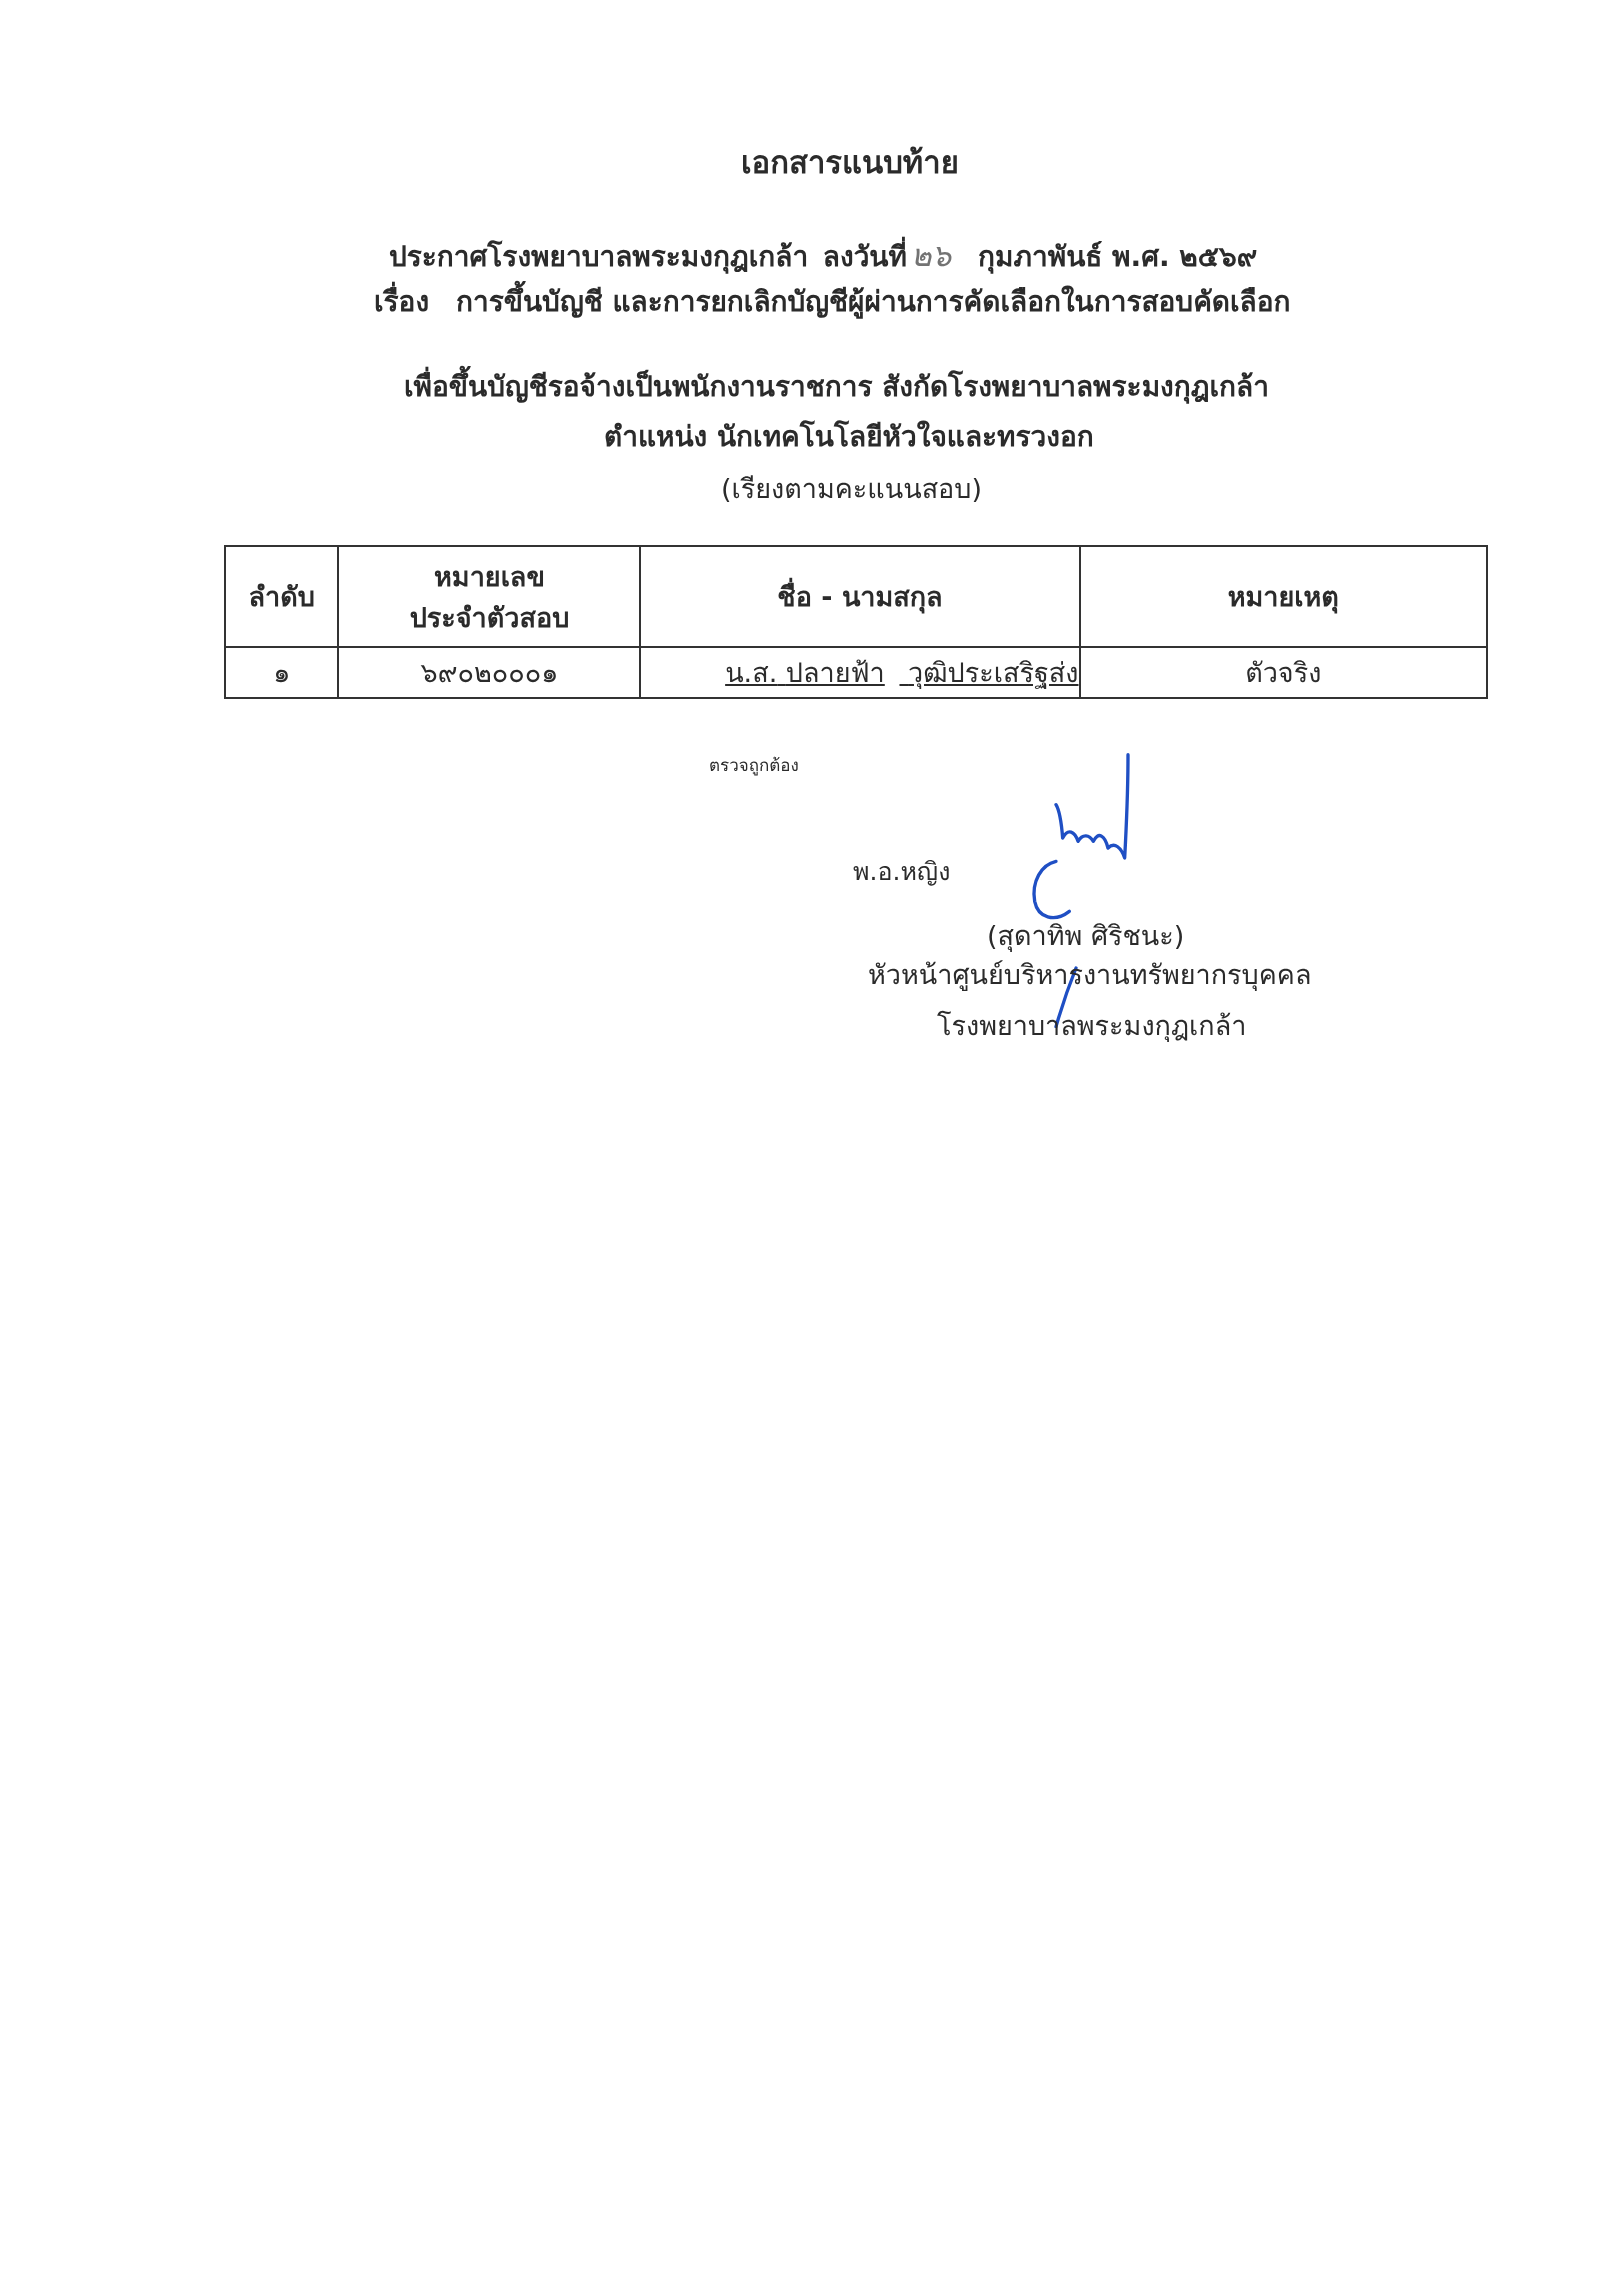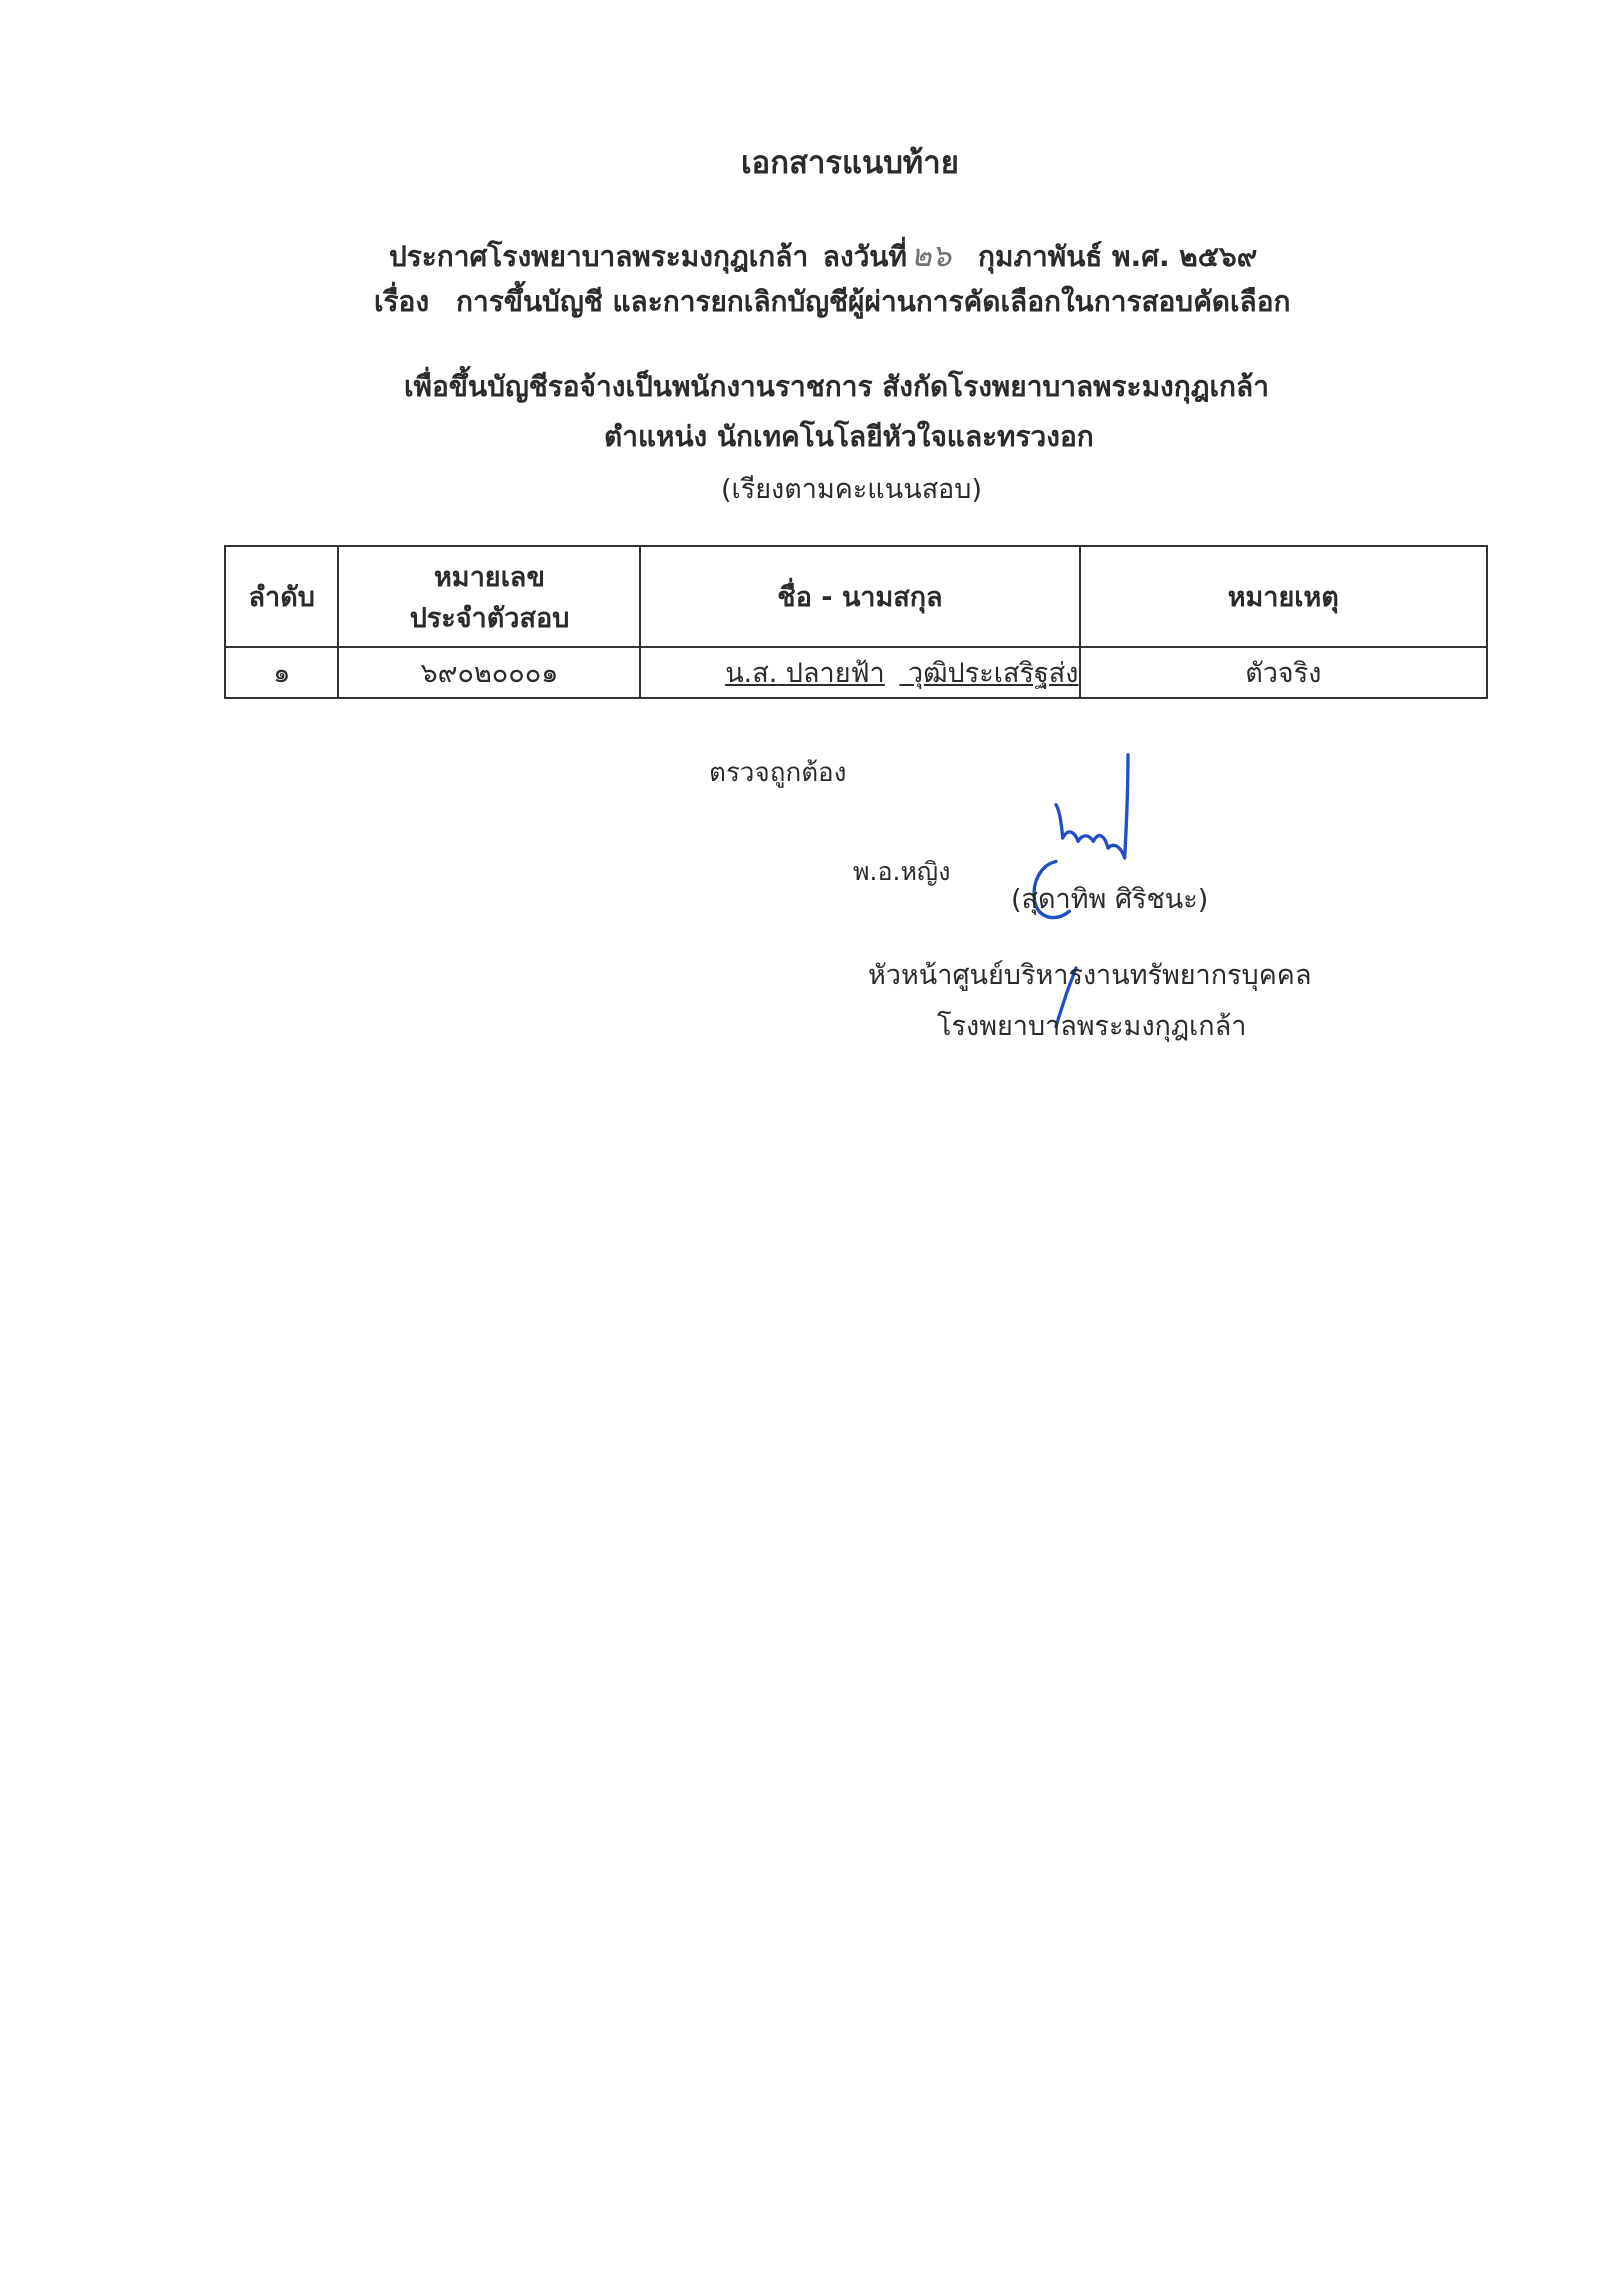--- a/index.html
+++ b/index.html
@@ -25,23 +25,23 @@
     border-collapse: collapse; font-size: 27px; border-radius: 20px;
   }
   #result-table th, #result-table td {
     border: 2px solid #333; text-align: center; padding: 0; color: #2b2b2b;
   }
   #result-table th { font-weight: bold; height: 99px; line-height: 41px; }
   #result-table td { height: 49px; font-weight: normal; }
   #result-table td.name-cell { text-align: right; padding-left: 10px; text-decoration: underline; }
   .col1 { width: 112px; } .col2 { width: 302px; } .col3 { width: 441px; } .col4 { width: 409px; }
 
-  #verified-label { top: 751px; left: 709px; font-size: 26px; }
+  #verified-label { top: 751px; left: 709px; font-size: 17px; }
   #rank-label { top: 851px; left: 853px; font-size: 25px; }
-  #signer-name { top: 877px; left: 987px; font-size: 27px; margin-left: 24px; }
+  #signer-name { top: 914px; left: 987px; font-size: 27px; }
   #signer-title { top: 953px; left: 868px; font-size: 27px; }
   #signer-org { top: 1004px; left: 937px; font-size: 27px; }
 
   #signature { position: absolute; left: 1028px; top: 748px; width: 160px; height: 280px; }
 </style>
 </head>
 <body>
 
 <div id="doc-title" class="abs">เอกสารแนบท้าย</div>
 

